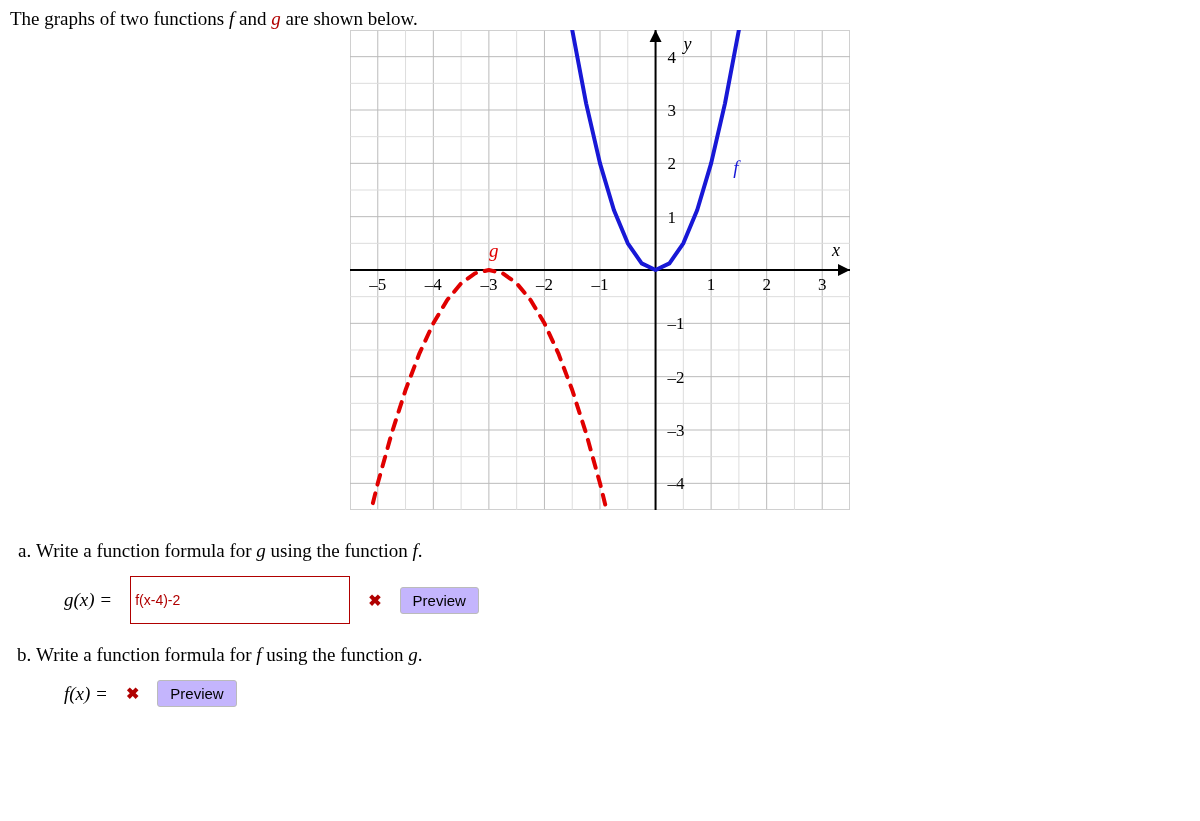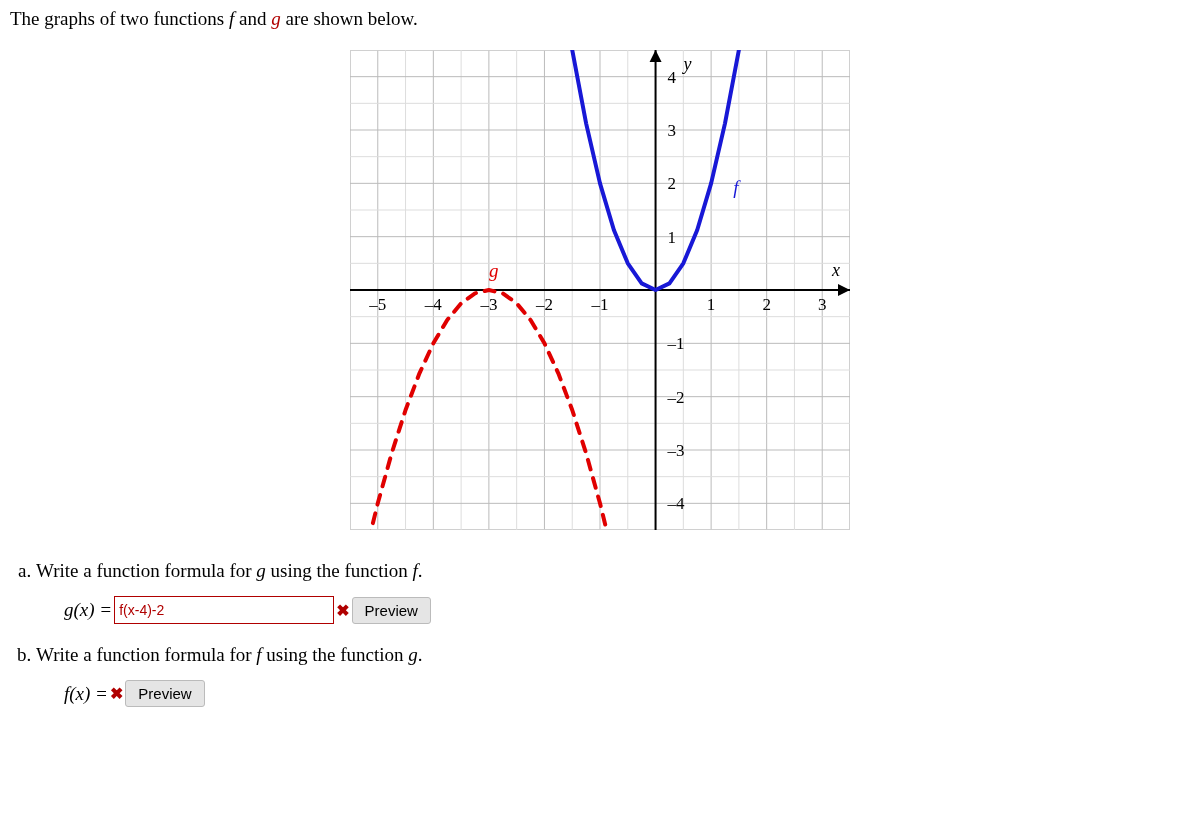--- a/index.html
+++ b/index.html
@@ -4,21 +4,20 @@
 <style>
   body {
     font-family: Georgia, 'Times New Roman', serif;
     font-size: 19px;
     color: #000;
     margin: 0;
     padding: 8px 10px;
     background: #fff;
   }
   .intro {
-    margin-bottom: 20px;
   }
   .intro .f-ital { font-style: italic; font-family: Georgia, serif; }
   .intro .g-ital { font-style: italic; font-family: Georgia, serif; color: #b00000; }
   .chart-wrap {
     width: 100%;
     display: flex;
     justify-content: center;
     margin-bottom: 30px;
   }
   .question-list {
@@ -27,50 +26,50 @@
     margin-top: 8px;
   }
   .question-list > li {
     margin-bottom: 20px;
   }
   .question-list .q-f { font-style: italic; }
   .question-list .q-g { font-style: italic; }
   .answer-row {
     display: flex;
     align-items: center;
-    gap: 2px;
+    gap: 18px;
     margin-top: 14px;
     margin-left: 28px;
     font-size: 19px;
   }
   .lhs {
     font-style: italic;
     font-family: Georgia, serif;
   }
   .answer-input {
     width: 210px;
     height: 24px;
     border: 1px solid #b00000;
     outline: none;
     font-family: Arial, sans-serif;
     font-size: 14px;
     color: #b00000;
-    padding: 1px 4px;
+    padding: 11px 4px;
   }
   .wrong-icon {
     color: #b00000;
     font-weight: bold;
     font-size: 16px;
     font-family: Arial, sans-serif;
   }
   .preview-btn {
     font-family: Arial, sans-serif;
     font-size: 15px;
     padding: 4px 12px;
-    background: #e5e5e5;
+    background: #c4b5fd;
     border: 1px solid #bbb;
     border-radius: 3px;
     cursor: pointer;
   }
   svg.plot text { font-family: Georgia, serif; }
 </style>
 </head>
 <body>
 
 <div class="intro">

